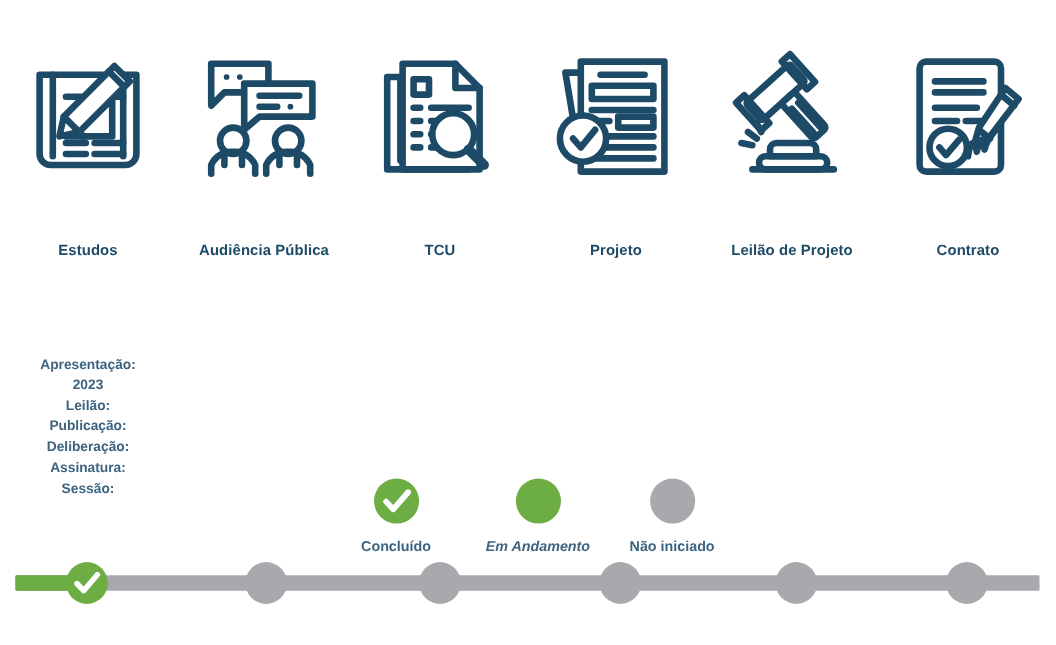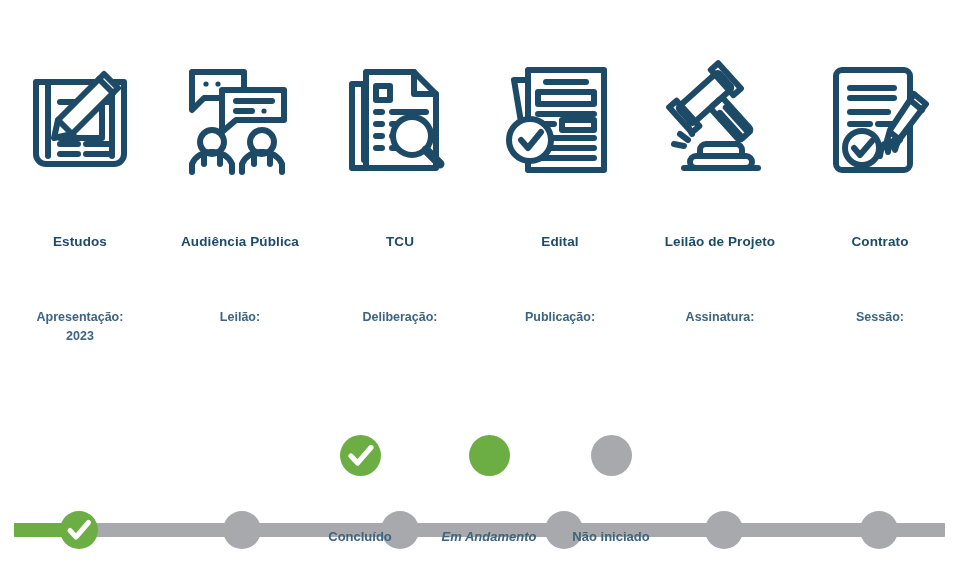--- a/index.html
+++ b/index.html
@@ -23,21 +23,21 @@
     width: 960px;
     height: 175px;
     display: flex;
     flex-direction: row;
   }
   .stage {
     width: 160px;
     display: flex;
     flex-direction: column;
     align-items: center;
-    justify-content: flex-start;
+    justify-content: flex-end;
     gap: 40px;
   }
   .stage-icon {
     width: 120px;
     height: 125px;
     display: flex;
     align-items: center;
     justify-content: center;
   }
   .stage-icon svg { display: block; }
@@ -87,25 +87,25 @@
   .node.pending { background: #a7a9ac; }
   .node.done    { background: #6cad44; }
   .node .tick {
     position: absolute;
     inset: 0;
   }
 
   
   .captions {
     position: absolute;
-    top: 308px;
+    top: 322px;
     left: 0;
     width: 960px;
     display: flex;
-    flex-direction: row;
+    flex-direction: column;
   }
   .caption {
     width: 160px;
     text-align: center;
     font-size: 12.5px;
     font-weight: bold;
     color: #3d6480;
     line-height: 1.5;
   }
   .caption .cap-value { display: block; }
@@ -117,21 +117,20 @@
     left: 292px;
     width: 380px;
     display: flex;
     flex-direction: row;
     align-items: flex-start;
   }
   .legend-item {
     display: flex;
     flex-direction: column;
     align-items: center;
-    gap: 40px;
   }
   .legend-item.it0 { width: 145px; }
   .legend-item.it1 { width: 130px; font-style: italic; }
   .legend-item.it2 { width: 130px; }
   .legend-dot {
     position: relative;
     width: 41px;
     height: 41px;
     border-radius: 50%;
   }
@@ -226,21 +225,21 @@
         <path d="M34 54 h56"></path>
         <path d="M34 64 h16"></path>
         <rect x="58" y="60" width="32" height="10"></rect>
         <path d="M34 78 h56"></path>
         <path d="M34 88 h56"></path>
         <path d="M34 98 h56"></path>
         <circle cx="26" cy="80" r="21" fill="#ffffff"></circle>
         <path d="M17 80 l7 8 13 -16"></path>
       </svg>
     </div>
-    <div class="stage-label">Edital</div>
+    <div class="stage-label">Projeto</div>
   </div>
 
   <div class="stage">
     <div class="stage-icon">
       <svg width="116" height="118" viewBox="0 0 116 118" fill="none" stroke="#1d4a66" stroke-width="6" stroke-linecap="round" stroke-linejoin="round">
         <g transform="rotate(-42 58 50)">
           <rect x="28" y="20" width="54" height="22" rx="3"></rect>
           <path x="18" d="M22 14 h10 v34 h-10 z"></path>
           <path d="M78 14 h10 v34 h-10 z"></path>
           <rect x="52" y="42" width="16" height="44" rx="3"></rect>
@@ -299,25 +298,25 @@
 <div class="captions">
   <div class="caption">
     <span>Apresentação:</span>
     <span class="cap-value">2023</span>
   </div>
   <div class="caption">
     <span>Leilão:</span>
     <span class="cap-value"></span>
   </div>
   <div class="caption">
+    <span>Publicação:</span>
+    <span class="cap-value"></span>
+  </div>
+  <div class="caption">
     <span>Deliberação:</span>
-    <span class="cap-value"></span>
-  </div>
-  <div class="caption">
-    <span>Publicação:</span>
     <span class="cap-value"></span>
   </div>
   <div class="caption">
     <span>Assinatura:</span>
     <span class="cap-value"></span>
   </div>
   <div class="caption">
     <span>Sessão:</span>
     <span class="cap-value"></span>
   </div>

